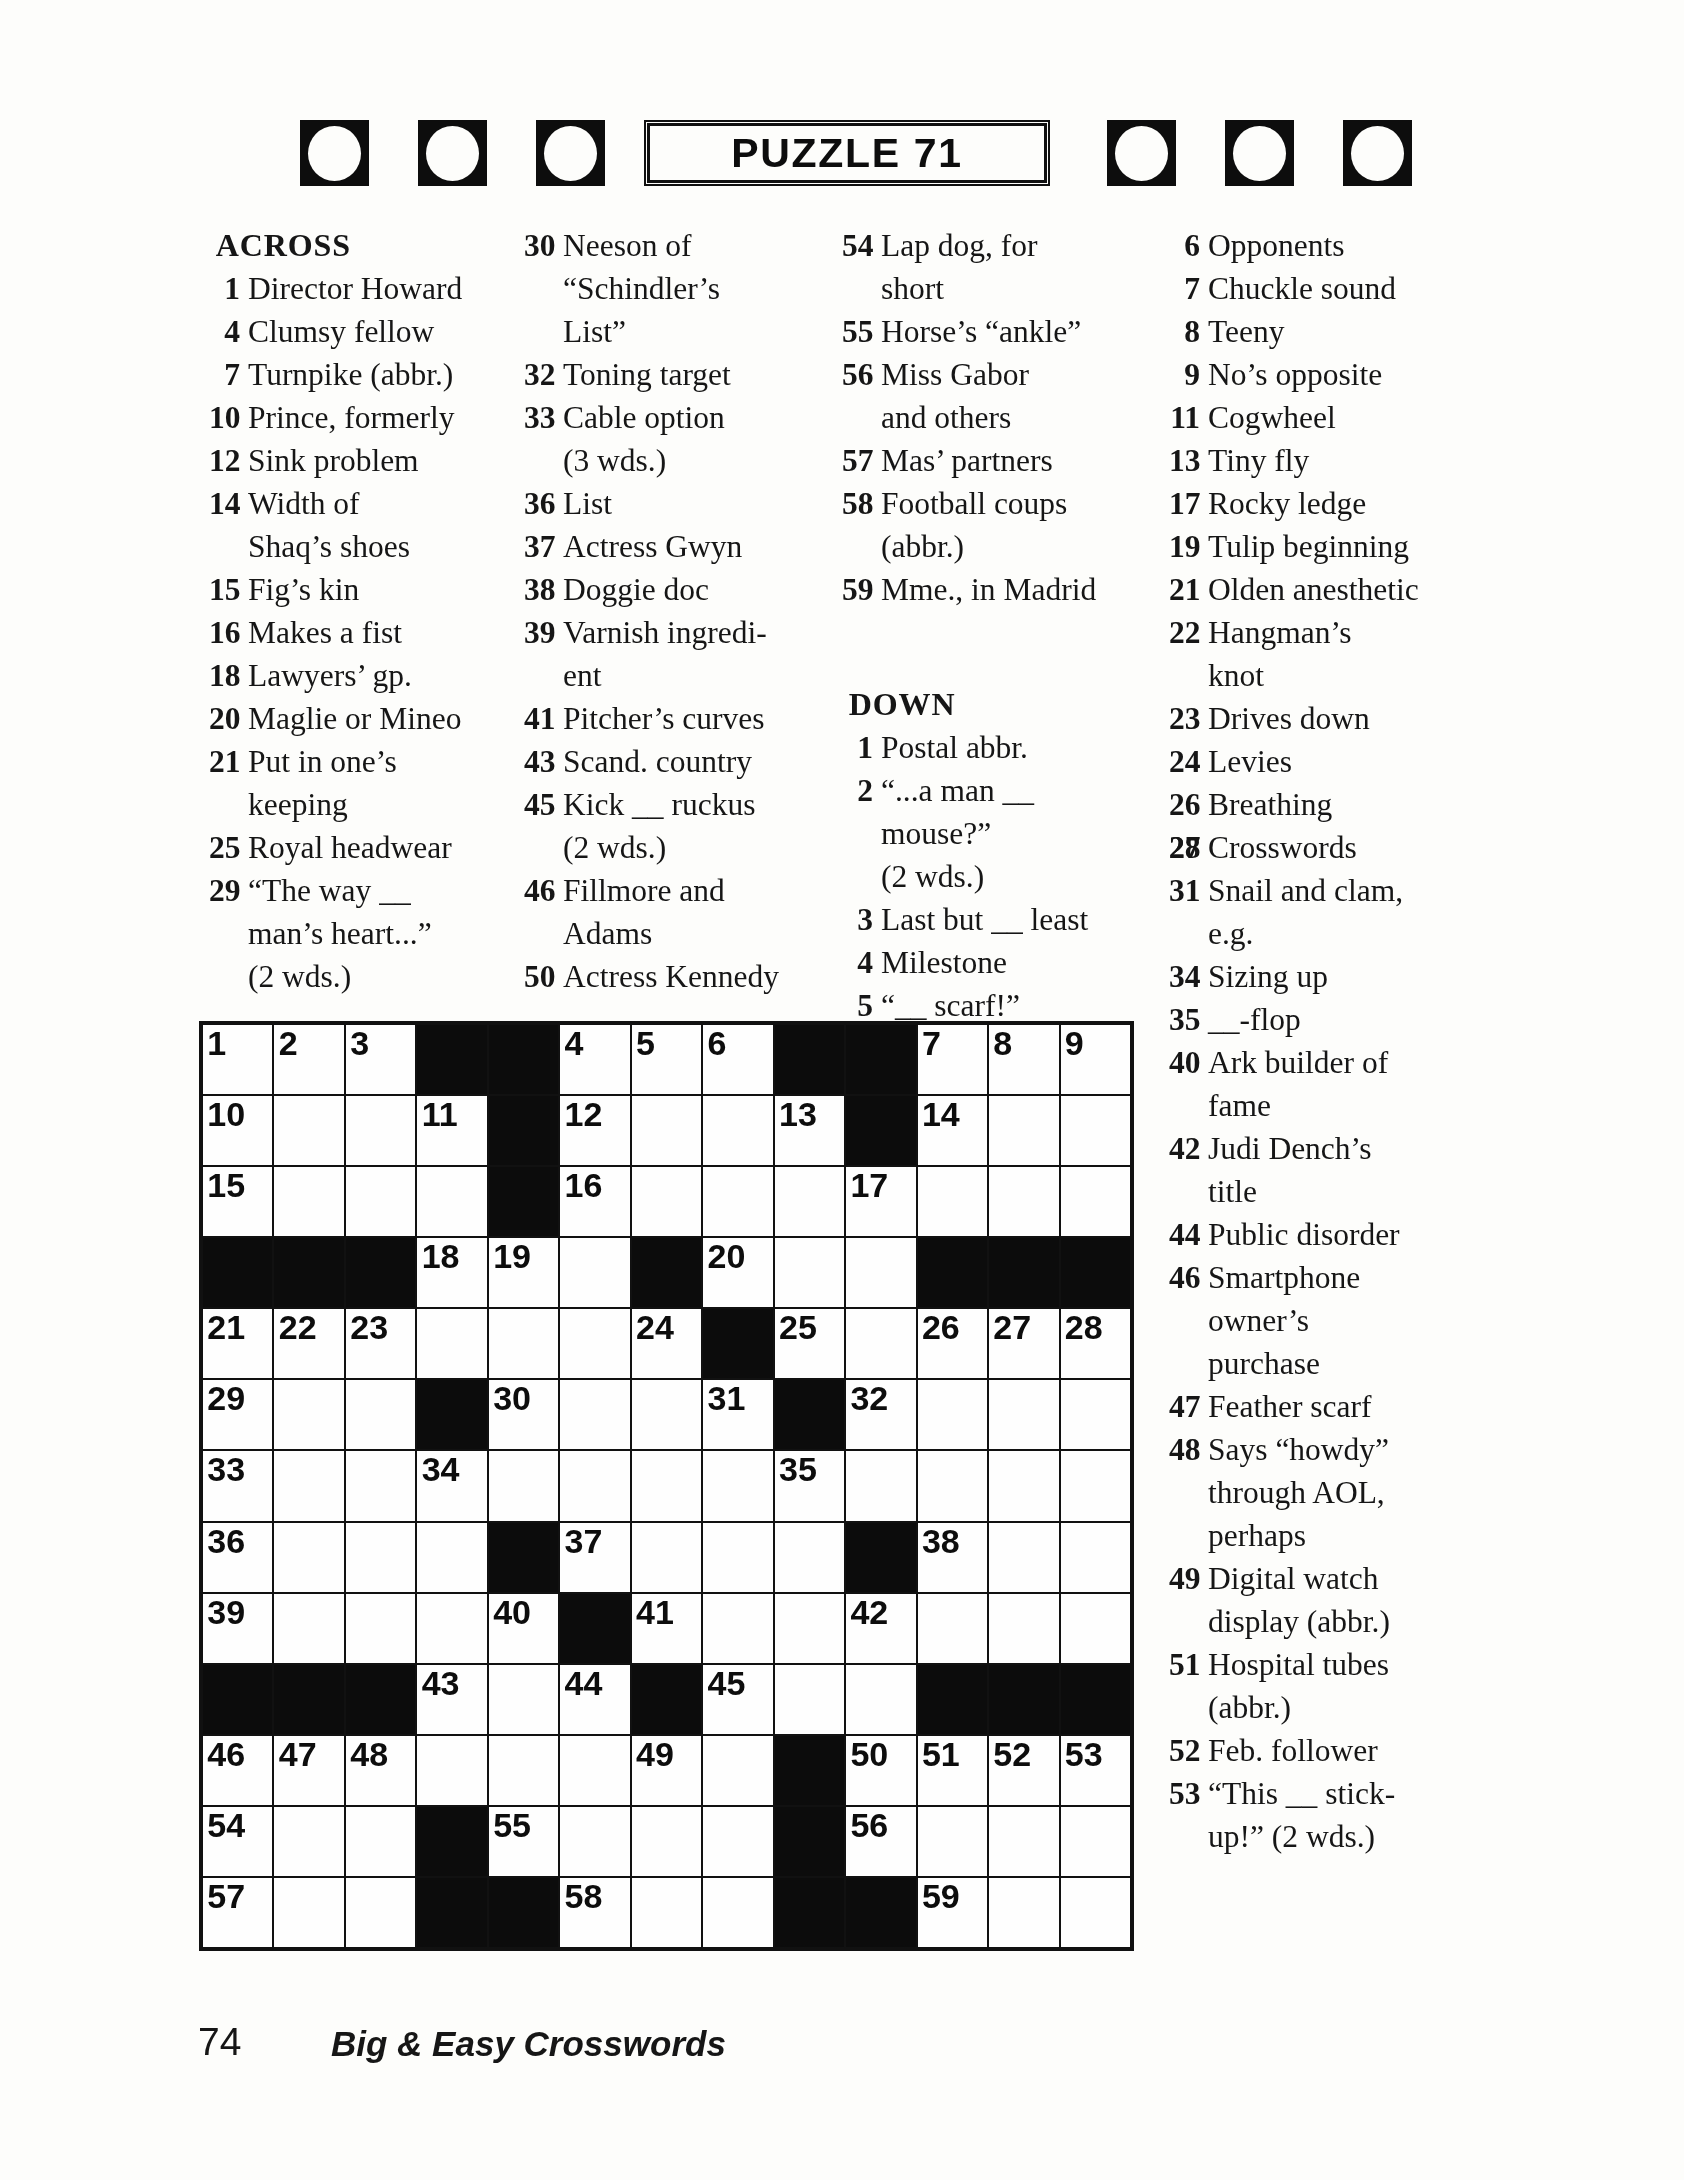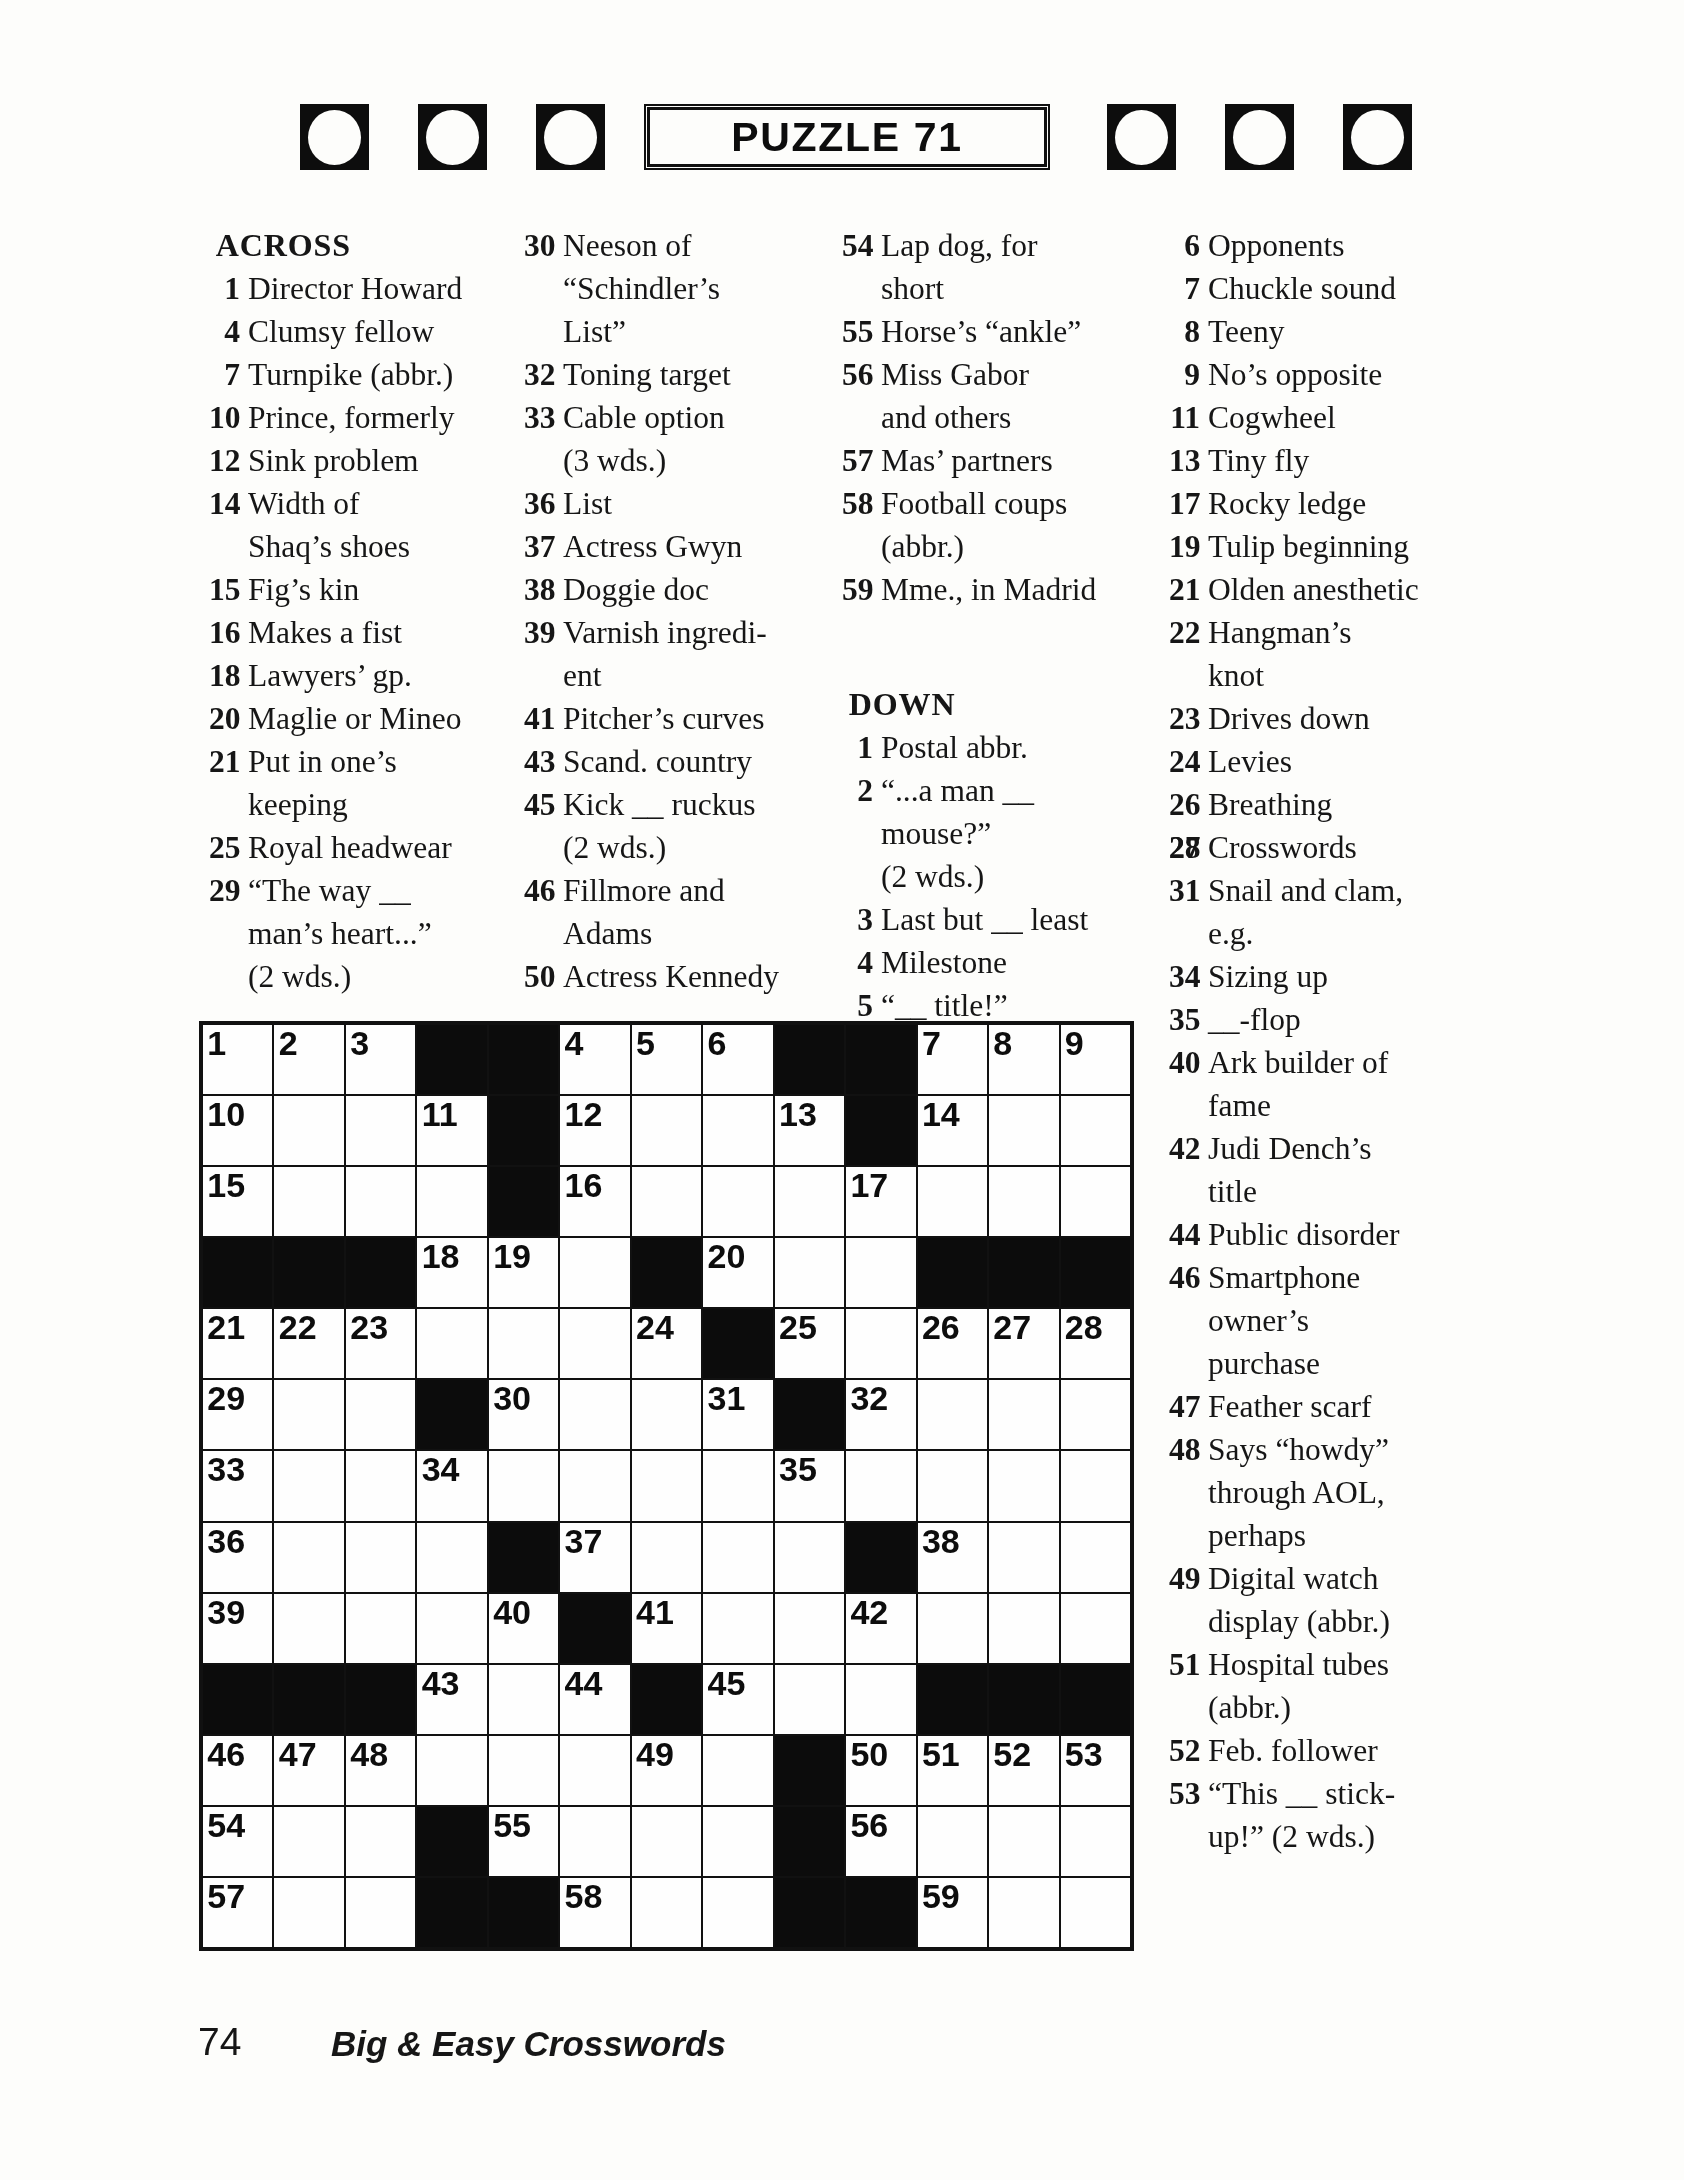--- a/index.html
+++ b/index.html
@@ -6,21 +6,21 @@
   .page{
     position:relative;
     width:1685px;height:2181px;
     background:#fdfdfb;
     font-family:"Liberation Serif", serif;
     color:#161616;
     overflow:hidden;
   }
   
   .header-row{
-    position:absolute;left:300px;top:104px;height:66px;
+    position:absolute;left:300px;top:120px;height:66px;
     display:flex;align-items:center;
   }
   .frame{
     width:69px;height:66px;background:#0d0d0d;flex:0 0 auto;
     display:flex;align-items:center;justify-content:center;
   }
   .frame::after{content:"";width:53px;height:55px;background:#fdfdfb;border-radius:50%;}
   .f-gap{margin-right:49px;}
   .title-box{
     width:394px;height:54px;flex:0 0 auto;
@@ -160,21 +160,21 @@
         <div class="clue"><span class="cnum">59</span><span class="ctext">Mme., in Madrid</span></div>
       </div>
     <div class="clue-header down-heading">DOWN</div>
     <div>
         <div class="clue"><span class="cnum">1</span><span class="ctext">Postal abbr.</span></div>
         <div class="clue"><span class="cnum">2</span><span class="ctext">“...a man __
 mouse?”
 (2 wds.)</span></div>
         <div class="clue"><span class="cnum">3</span><span class="ctext">Last but __ least</span></div>
         <div class="clue"><span class="cnum">4</span><span class="ctext">Milestone</span></div>
-        <div class="clue"><span class="cnum">5</span><span class="ctext">“__ title!”</span></div>
+        <div class="clue"><span class="cnum">5</span><span class="ctext">“__ scarf!”</span></div>
       </div>
   </div>
 
   <div class="clue-col" id="col4">
     <div>
         <div class="clue"><span class="cnum">6</span><span class="ctext">Opponents</span></div>
         <div class="clue"><span class="cnum">7</span><span class="ctext">Chuckle sound</span></div>
         <div class="clue"><span class="cnum">8</span><span class="ctext">Teeny</span></div>
         <div class="clue"><span class="cnum">9</span><span class="ctext">No’s opposite</span></div>
         <div class="clue"><span class="cnum">11</span><span class="ctext">Cogwheel</span></div>

